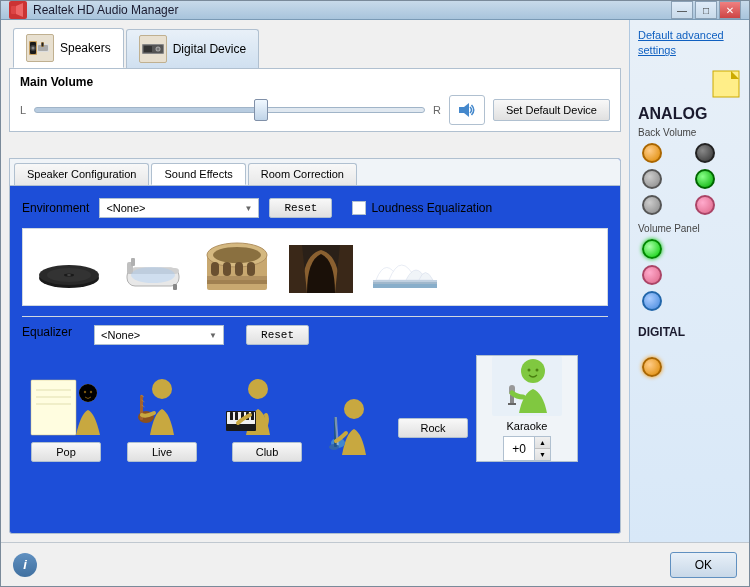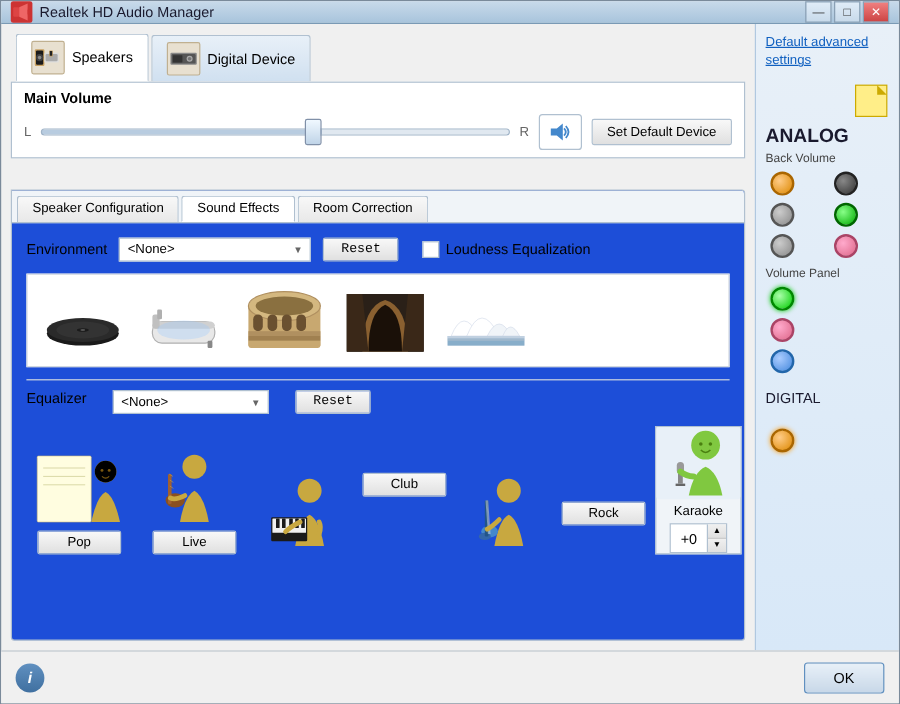--- a/index.html
+++ b/index.html
@@ -280,21 +280,21 @@
                   <line x1="19" y1="20" x2="22" y2="22" stroke="#c8a040" stroke-width="0.5"></line>
                   <line x1="19.5" y1="25" x2="22.5" y2="27" stroke="#c8a040" stroke-width="0.5"></line>
                   <line x1="19.5" y1="30" x2="22.5" y2="32" stroke="#c8a040" stroke-width="0.5"></line>
 
                   <path d="M 32 38 Q 24 42 20 40" stroke="#c8a840" stroke-width="4" fill="none" stroke-linecap="round"></path>
                 </svg>
               </div>
               <button class="preset-btn">Live</button>
             </div>
 
-            <div style="display:flex;align-items:flex-start;cursor:pointer;">
+            <div style="display:flex;flex-direction:column;align-items:flex-end;cursor:pointer;">
               <div style="width:88px;height:68px;display:flex;align-items:flex-end;justify-content:center;padding-bottom:2px;">
                 <svg width="80" height="65" viewBox="0 0 80 65">
 
                   <circle cx="40" cy="14" r="10" fill="#c8a840"></circle>
                   <path d="M 28 60 Q 32 38 40 34 Q 48 38 52 60 Z" fill="#c8a840"></path>
 
                   <rect x="8" y="36" width="30" height="20" fill="#1a1a1a" rx="1"></rect>
                   <rect x="9" y="37" width="28" height="12" fill="#f0f0f0" rx="0.5"></rect>
                   <rect x="12" y="37" width="3" height="8" fill="#1a1a1a" rx="0.5"></rect>
                   <rect x="17" y="37" width="3" height="8" fill="#1a1a1a" rx="0.5"></rect>
@@ -393,21 +393,21 @@
           <div class="jack green-bright"></div>
           <div></div>
           <div class="jack pink"></div>
           <div></div>
           <div class="jack blue"></div>
           <div></div>
         </div>
       </div>
 
       <div>
-        <div style="font-size:12px;font-weight:normal;color:#1a1a2e;margin-bottom:18px;">DIGITAL</div>
+        <div style="font-size:12px;font-weight:bold;color:#1a1a2e;margin-bottom:18px;">DIGITAL</div>
         <div style="padding-left:4px;">
           <div class="jack orange-digital"></div>
         </div>
       </div>
     </div>
   </div>
 
   <div class="bottom-bar">
     <div style="width:24px;height:24px;border-radius:50%;background:linear-gradient(to bottom,#6090c0,#4070a0);color:white;display:flex;align-items:center;justify-content:center;font-size:13px;font-weight:bold;cursor:pointer;font-style:italic;margin-right:auto;">i</div>
     <button style="padding:5px 24px;border:1px solid #6090c0;background:linear-gradient(to bottom,#e8f0f8,#c8d8e8);cursor:pointer;font-size:12px;border-radius:3px;">OK</button>

